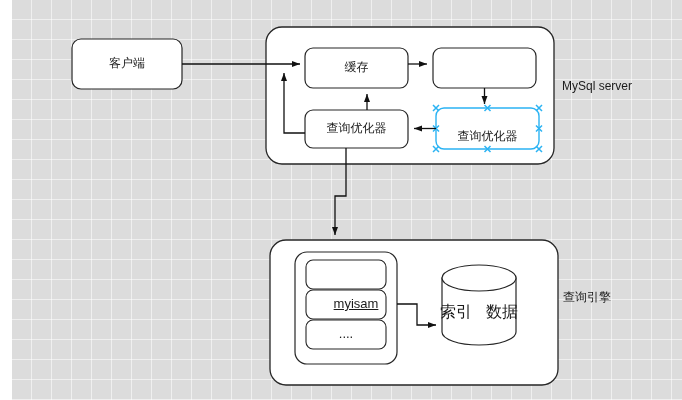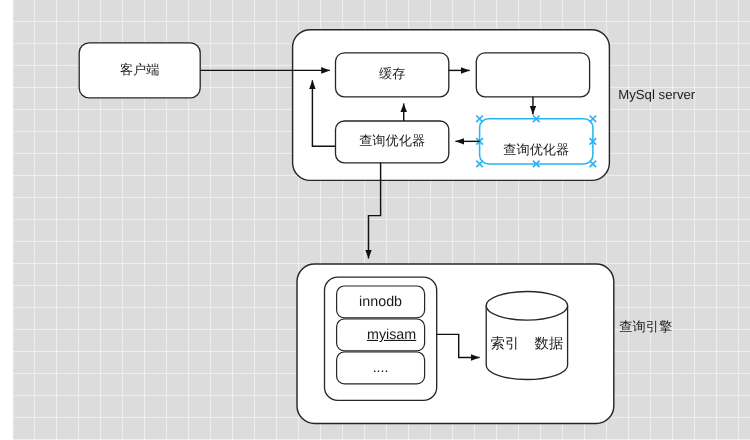--- a/index.html
+++ b/index.html
@@ -49,21 +49,21 @@
     color: #1a1a1a;
     font-size: 12px;
     white-space: nowrap;
   }
   .cyl-label {
     position: absolute;
     display: flex;
     align-items: center;
     justify-content: center;
     gap: 14px;
-    font-size: 13px;
+    font-size: 16px;
     color: #1a1a1a;
     pointer-events: none;
     white-space: nowrap;
   }
 </style>
 </head>
 <body>
 
 <div id="canvas">
 
@@ -147,21 +147,20 @@
 
   <div class="node-label cn-label" style="left:293px; top:48px; width:103px; height:40px;border-radius:14px;">缓存</div>
 
 
   <div class="node-label cn-label" style="left:293px; top:110px; width:103px; height:38px;">查询优化器</div>
 
   <div class="node-label cn-label" style="left:424px; top:108px; width:103px; height:58px;">查询优化器</div>
 
   <div class="outside-label" style="left:550px; top:79px;">MySql server</div>
 
-  <div class="node-label en-label" style="left:294px; top:260px; width:80px; height:29px;">innodb</div>
 
   <div class="node-label en-label" style="left:304px; top:290px; width:80px; height:29px;text-decoration:underline;">myisam</div>
 
   <div class="node-label en-label" style="left:294px; top:320px; width:80px; height:29px;">....</div>
 
   <div class="cyl-label" style="left:430px; top:300px; width:74px; height:24px;">
     <span>索引</span>
     <span>数据</span>
   </div>
 

